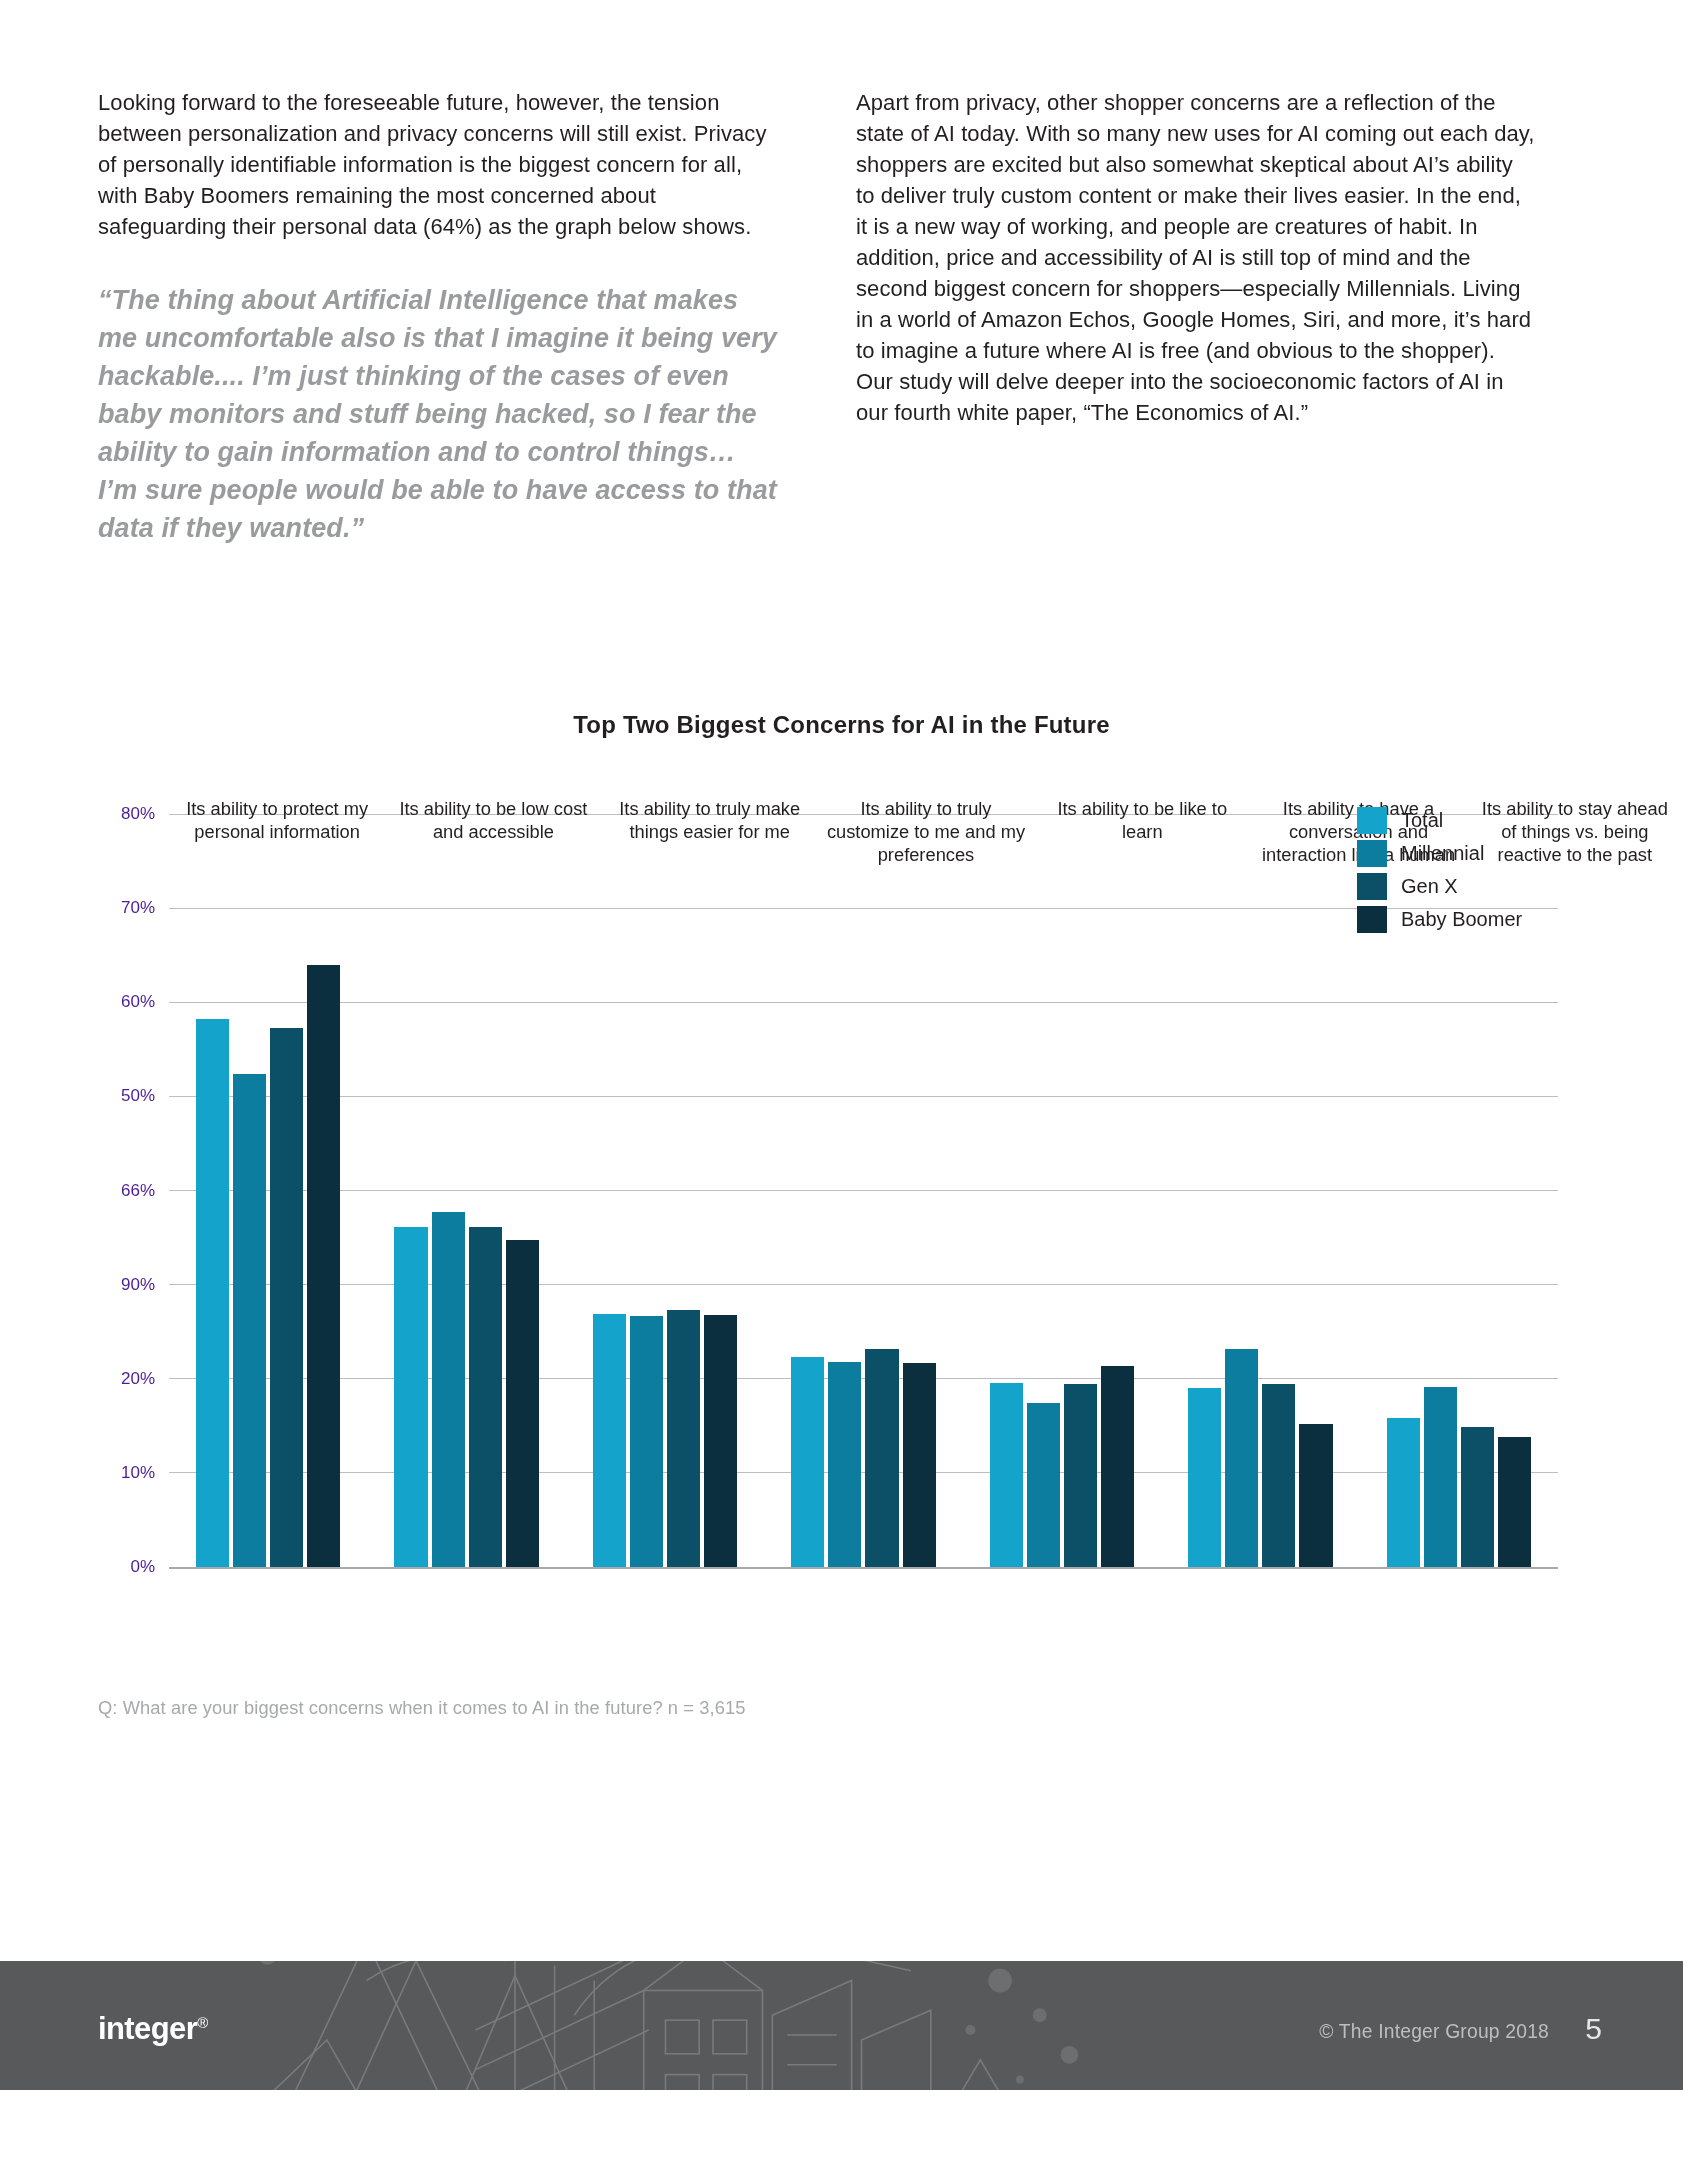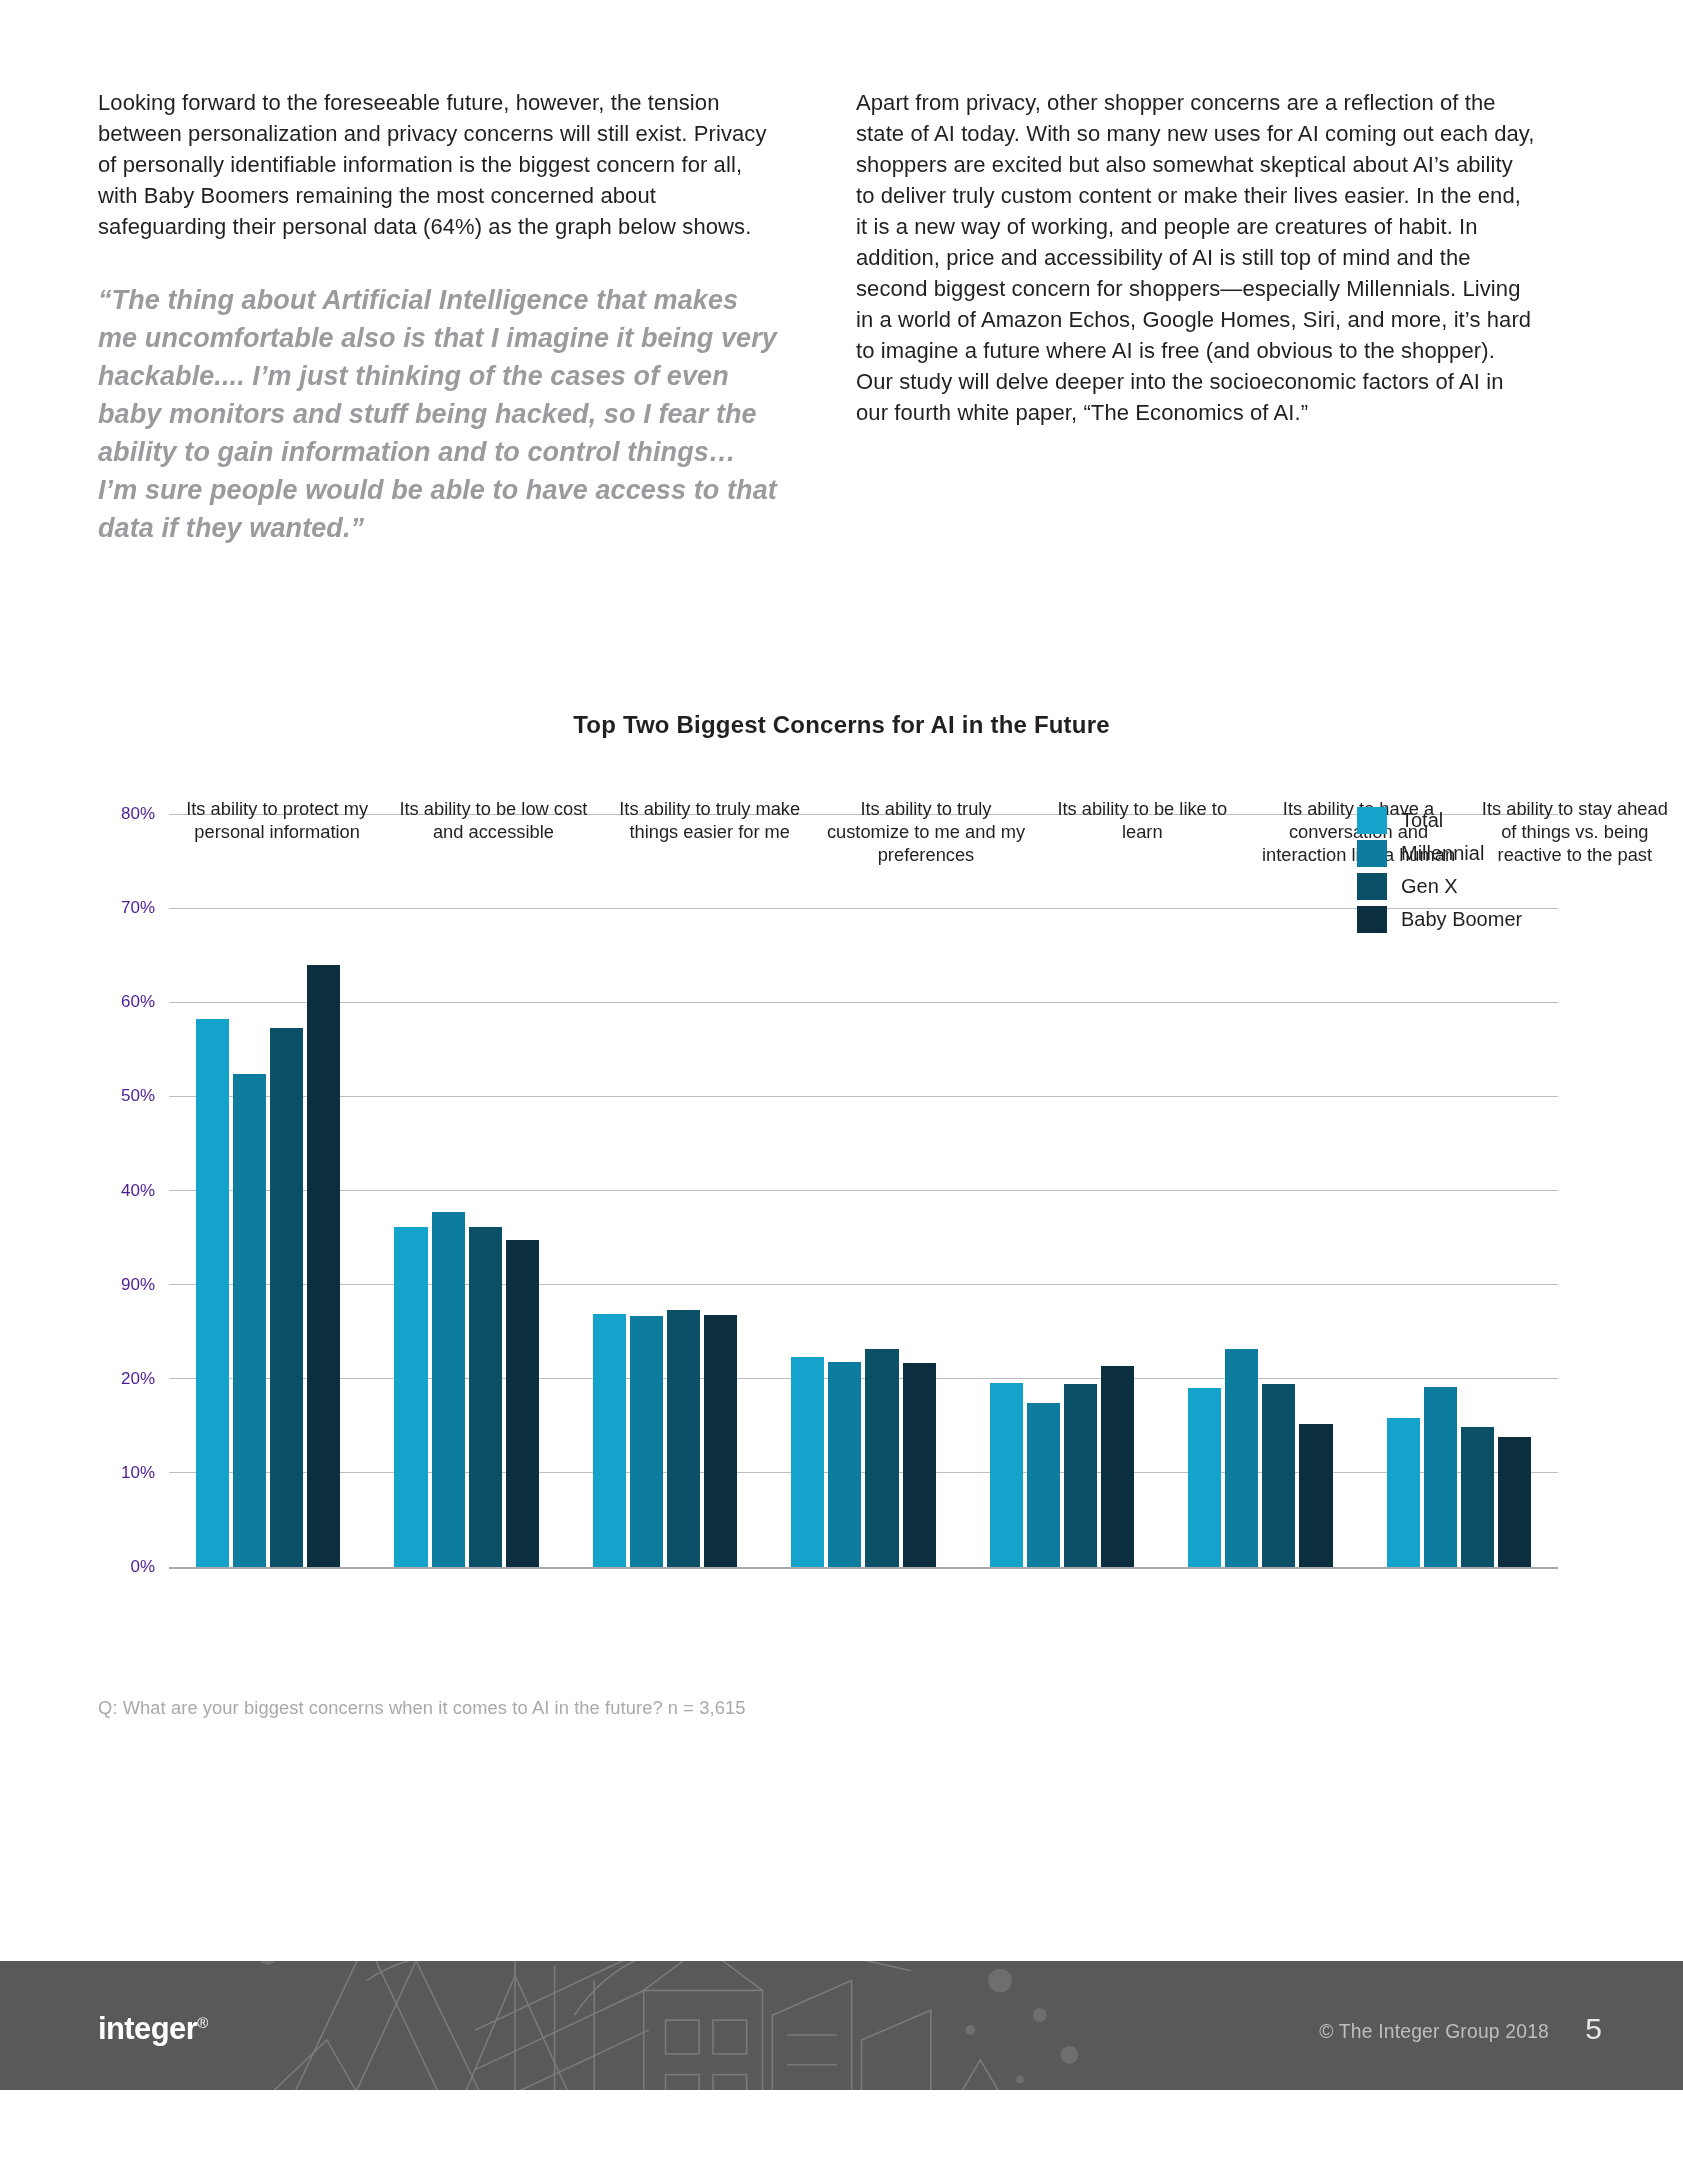--- a/index.html
+++ b/index.html
@@ -229,21 +229,21 @@
           <div class="gridline" style="bottom: 12.5%;">
             <div class="ytick" style="bottom: 12.5%; transform: translateY(50%);">10%</div>
           </div>
           <div class="gridline" style="bottom: 25%;">
             <div class="ytick" style="bottom: 25%; transform: translateY(50%);">20%</div>
           </div>
           <div class="gridline" style="bottom: 37.5%;">
             <div class="ytick" style="bottom: 37.5%; transform: translateY(50%);">90%</div>
           </div>
           <div class="gridline" style="bottom: 50%;">
-            <div class="ytick" style="bottom: 50%; transform: translateY(50%);">40%</div>
+            <div class="ytick" style="bottom: 50%; transform: translateY(50%);">66%</div>
           </div>
           <div class="gridline" style="bottom: 62.5%;">
             <div class="ytick" style="bottom: 62.5%; transform: translateY(50%); margin-top: 32px;">50%</div>
           </div>
           <div class="gridline" style="bottom: 75%;">
             <div class="ytick" style="bottom: 75%; transform: translateY(50%);">60%</div>
           </div>
           <div class="gridline" style="bottom: 87.5%;">
             <div class="ytick" style="bottom: 87.5%; transform: translateY(50%);">70%</div>
           </div>

